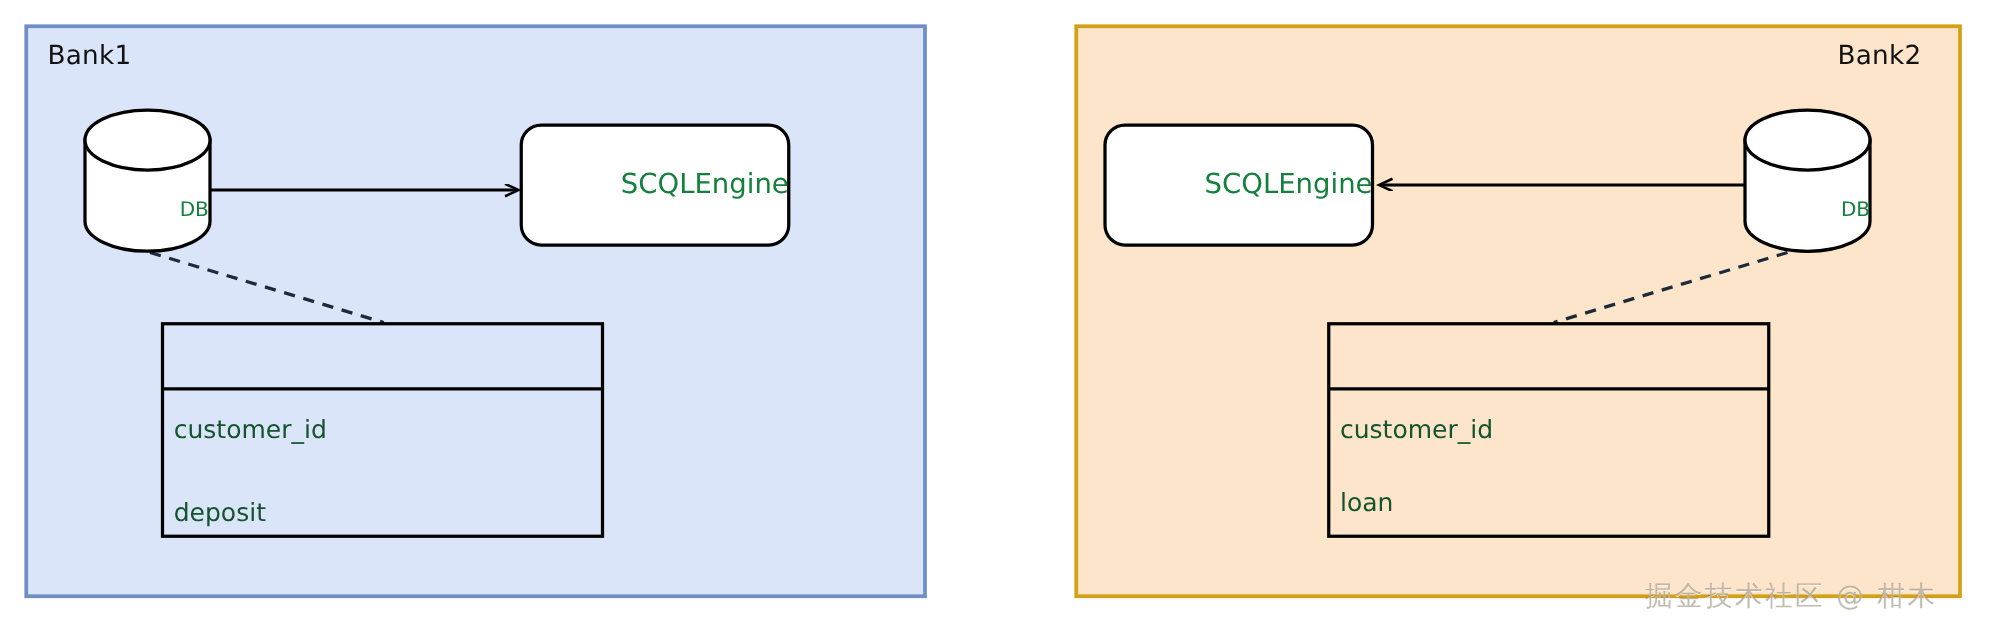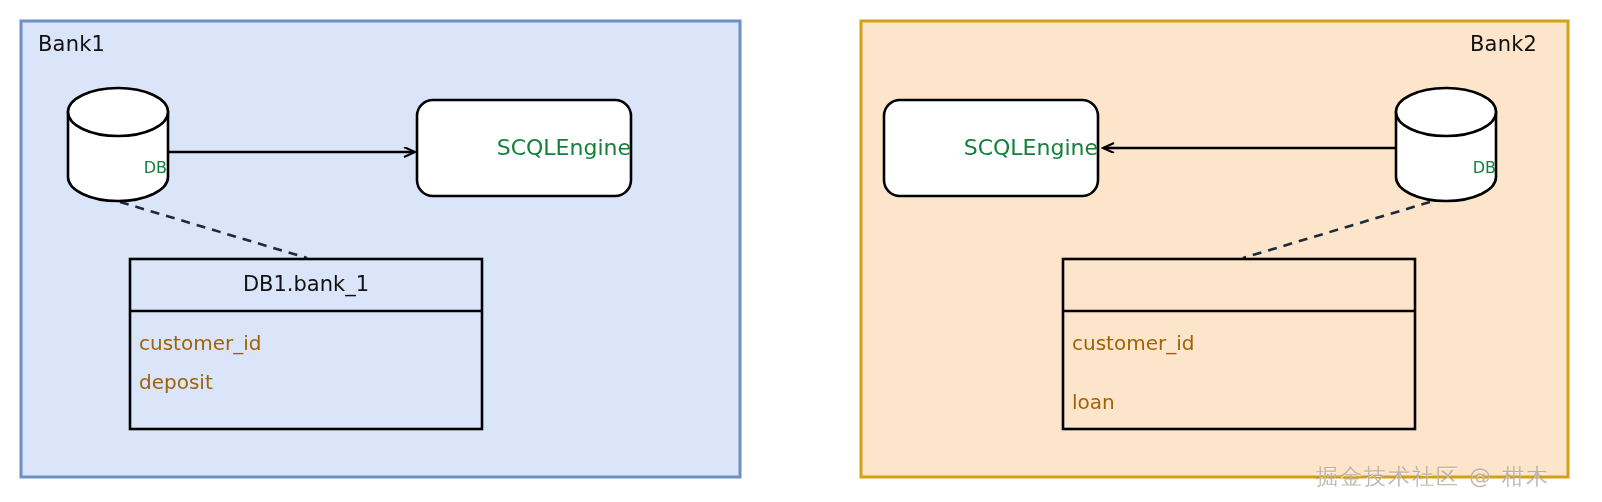--- a/index.html
+++ b/index.html
@@ -55,25 +55,25 @@
     color: #111111;
     text-align: center;
     white-space: nowrap;
   }
   #table1-title { left: 130px;  top: 272px; width: 352px; }
   #table2-title { left: 1063px; top: 272px; width: 352px; }
 
   .table-field {
     position: absolute;
     font-size: 20px;
-    color: #a16207;
+    color: #14532d;
     white-space: nowrap;
   }
   #t1-f0 { left: 139px; top: 331px; }
-  #t1-f1 { left: 139px; top: 370px; }
+  #t1-f1 { left: 139px; top: 398px; }
   #t2-f0 { left: 1072px; top: 331px; }
   #t2-f1 { left: 1072px; top: 390px; }
 
   #watermark {
     position: absolute;
     left: 1316px;
     top: 448px;
     font-size: 22px;
     color: rgba(120, 105, 80, 0.45);
     letter-spacing: 2px;
@@ -137,21 +137,20 @@
 
   <div class="panel-label" id="bank1-label">Bank1</div>
   <div class="panel-label" id="bank2-label">Bank2</div>
 
   <div class="node-label cyl-label" id="db1-label">DB</div>
   <div class="node-label cyl-label" id="db2-label">DB</div>
 
   <div class="node-label" id="engine1-label">SCQLEngine</div>
   <div class="node-label" id="engine2-label">SCQLEngine</div>
 
-  <div class="table-title" id="table1-title">DB1.bank_1</div>
 
   <div class="table-field" id="t1-f0">customer_id</div>
   <div class="table-field" id="t1-f1">deposit</div>
 
   <div class="table-field" id="t2-f0">customer_id</div>
   <div class="table-field" id="t2-f1">loan</div>
 
   <div id="watermark">掘金技术社区 @ 柑木</div>
 
 </div>

